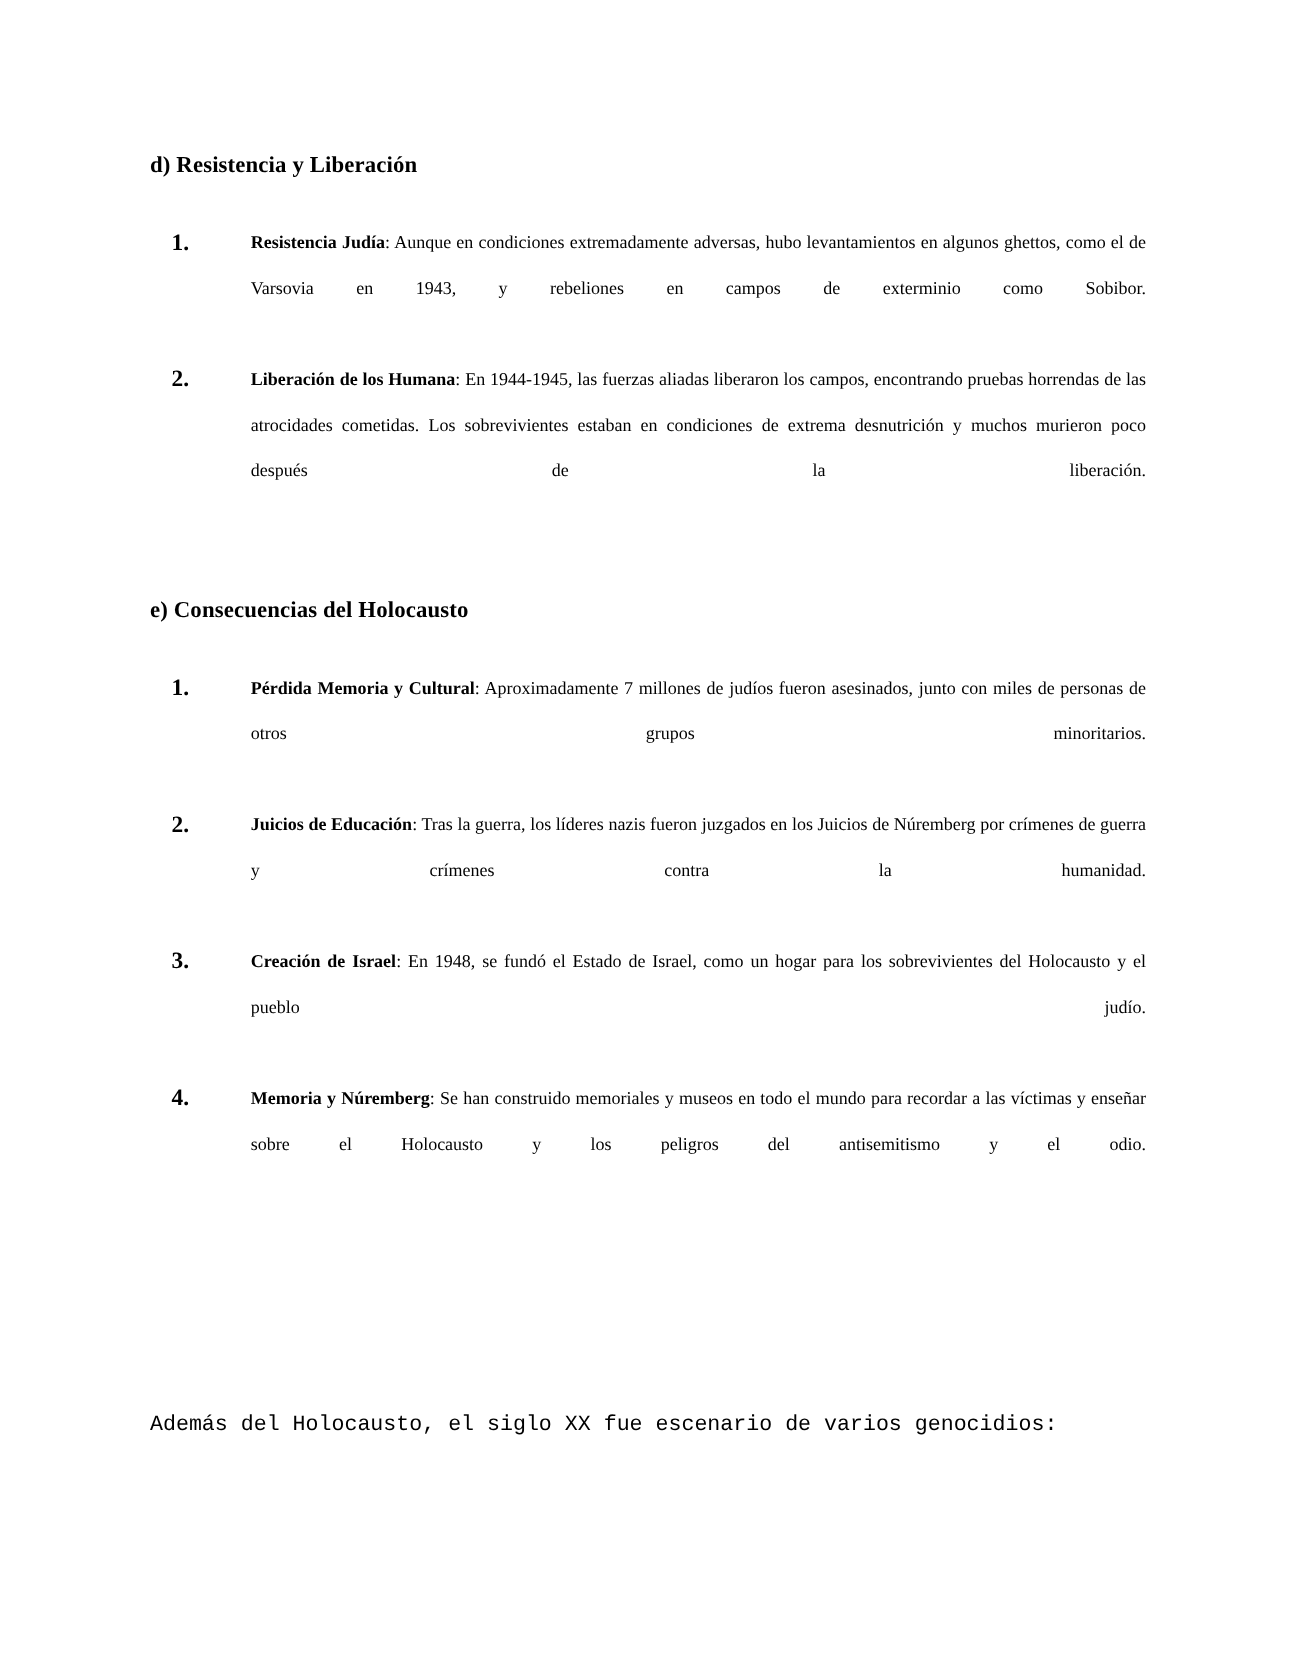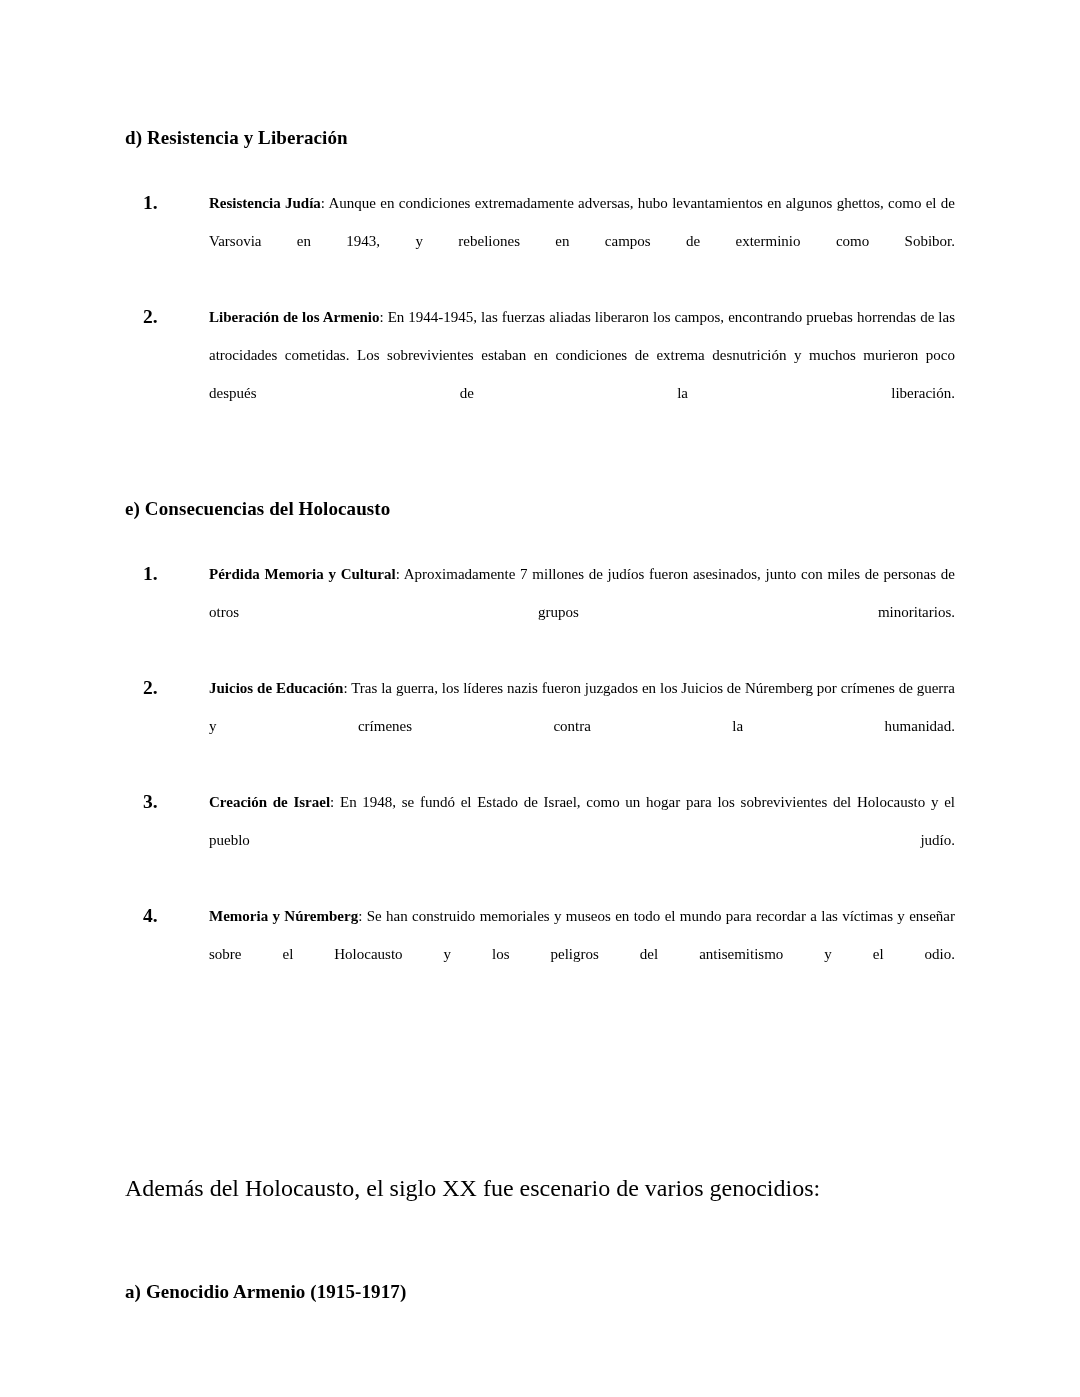--- a/index.html
+++ b/index.html
@@ -36,25 +36,26 @@
   .section-heading {
     font-size: 25px;
     font-weight: bold;
     line-height: 1.3;
     margin: 0;
     letter-spacing: 0.2px;
   }
 
   
   .para {
-    font-size: 24px;
+    font-size: 18px;
     line-height: 38px;
     margin: 0;
     text-align: justify;
     text-justify: inter-word;
+    font-family: Liberation Mono, monospace;
   }
   .para-nojust {
     text-align: left;
   }
 
   
   ol.doc-list {
     margin: 0;
     padding: 0;
     list-style: none;
@@ -104,21 +105,21 @@
 
     <h3 class="sub-heading">d) Resistencia y Liberación</h3>
 
     <div class="gap-md"></div>
 
     <ol class="doc-list">
       <li>
         <span class="lead">Resistencia Judía</span><span>: Aunque en condiciones extremadamente adversas, hubo levantamientos en algunos ghettos, como el de Varsovia en 1943, y rebeliones en campos de exterminio como Sobibor.</span>
       </li>
       <li>
-        <span class="lead">Liberación de los Armenio</span><span>: En 1944-1945, las fuerzas aliadas liberaron los campos, encontrando pruebas horrendas de las atrocidades cometidas. Los sobrevivientes estaban en condiciones de extrema desnutrición y muchos murieron poco después de la liberación.</span>
+        <span class="lead">Liberación de los Humana</span><span>: En 1944-1945, las fuerzas aliadas liberaron los campos, encontrando pruebas horrendas de las atrocidades cometidas. Los sobrevivientes estaban en condiciones de extrema desnutrición y muchos murieron poco después de la liberación.</span>
       </li>
     </ol>
 
     <div class="gap-lg"></div>
 
     <h3 class="sub-heading">e) Consecuencias del Holocausto</h3>
 
     <div class="gap-md"></div>
 
     <ol class="doc-list">
@@ -138,18 +139,17 @@
 
     <div class="gap-xl"></div>
 
 
     <div class="gap-xxl"></div>
 
     <p class="para para-nojust">Además del Holocausto, el siglo XX fue escenario de varios genocidios:</p>
 
     <div class="gap-md"></div>
 
-    <h3 class="sub-heading">a) Genocidio Armenio (1915-1917)</h3>
 
     <div class="gap-lg"></div>
 
   </div>
 </div>
 
 </body></html>

